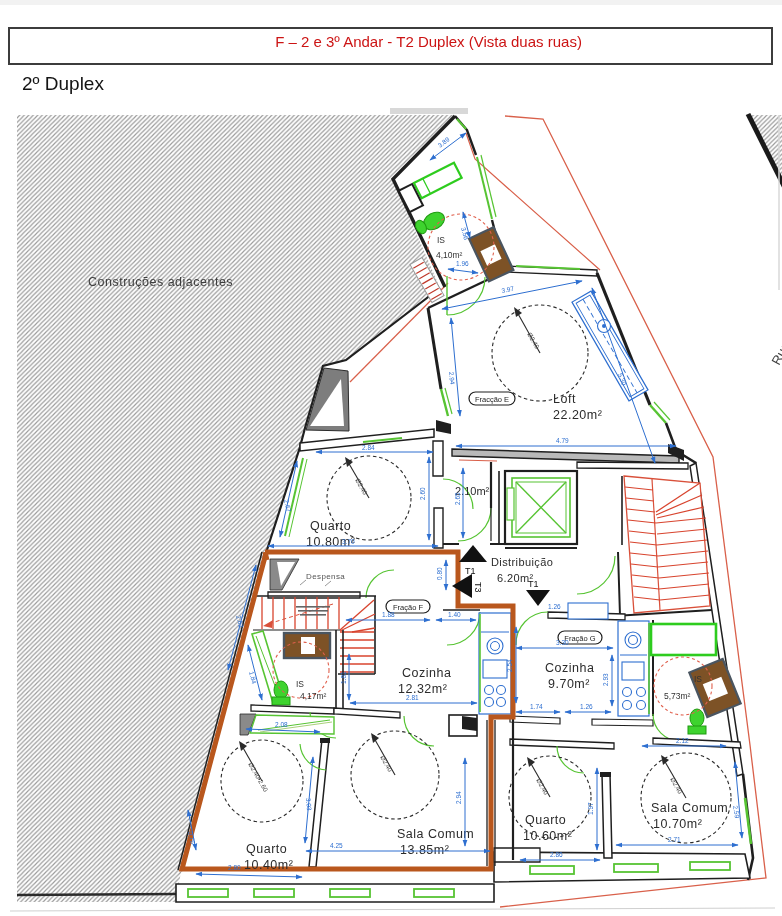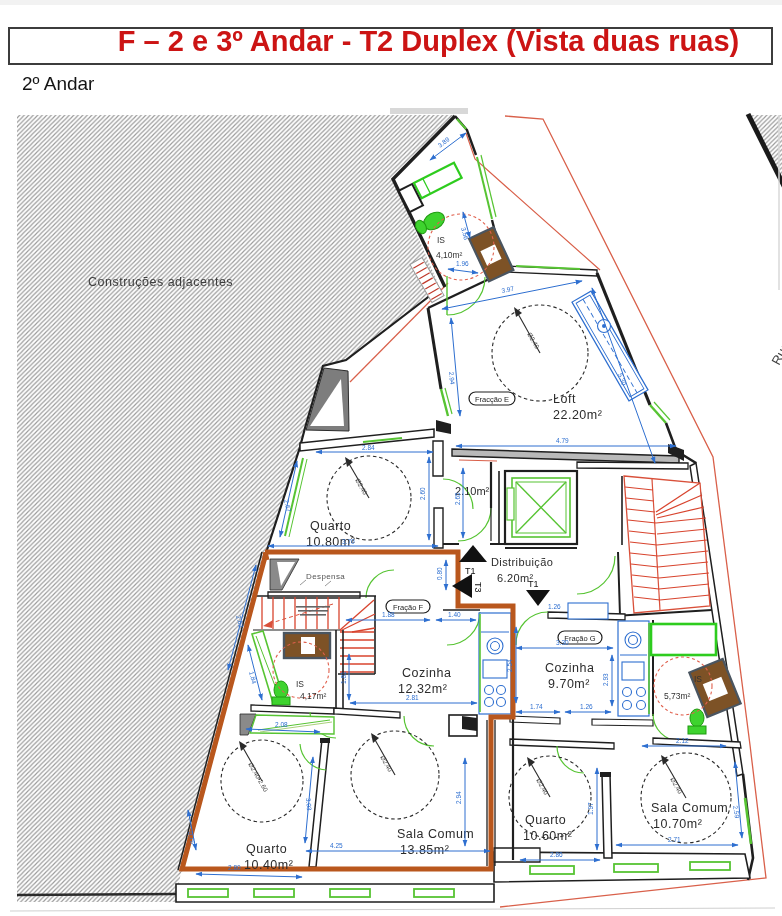--- a/index.html
+++ b/index.html
@@ -1,34 +1,34 @@
 <!DOCTYPE html>
 <html><head>
 <meta charset="utf-8">
 <style>
 html,body{margin:0;padding:0;width:782px;height:916px;background:#ffffff;font-family:"Liberation Sans",sans-serif;overflow:hidden;}
 #page{position:relative;width:782px;height:916px;}
 #titlebar{position:absolute;left:8px;top:27px;width:761px;height:34px;border:2px solid #3c3c3c;background:#fff;text-align:center;}
-#titlebar .t{font-size:29px;font-weight:bold;color:#cc1414;line-height:25px;padding-left:76px;}
+#titlebar .t{font-size:15px;font-weight:normal;color:#cc1414;line-height:25px;padding-left:76px;}
 #floorlabel{position:absolute;left:22px;top:73px;font-size:19px;color:#141414;}
 svg{position:absolute;left:0;top:0;}
 .rl{font-size:12.5px;fill:#2b2b2b;letter-spacing:0.5px;}
 .frac{font-size:7.5px;fill:#222;}
 </style>
 </head>
 <body>
 <div id="page">
 
 <div style="position:absolute;left:0;top:0;width:782px;height:5px;background:#f2f2f2;"></div>
 
 <div id="titlebar">
       <div class="t">F – 2 e 3º Andar - T2 Duplex (Vista duas ruas)</div>
     </div>
 
-<div id="floorlabel">2º Andar</div>
+<div id="floorlabel">2º Duplex</div>
 <svg width="782" height="916" viewBox="0 0 782 916">
 <defs>
 <pattern id="hatch" width="4.5" height="4.5" patternUnits="userSpaceOnUse">
 <rect width="4.5" height="4.5" fill="#ffffff"></rect>
 <path d="M-1.12,1.12 L1.12,-1.12 M0,4.5 L4.5,0 M3.38,5.62 L5.62,3.38" stroke="#9a9a9a" stroke-width="1.15"></path>
 </pattern>
 <marker id="da" viewBox="0 0 10 10" refX="9" refY="5" markerWidth="7" markerHeight="7" orient="auto-start-reverse">
 <path d="M0,1.5 L10,5 L0,8.5 z" fill="#2e6fd0"></path>
 </marker>
 </defs>

